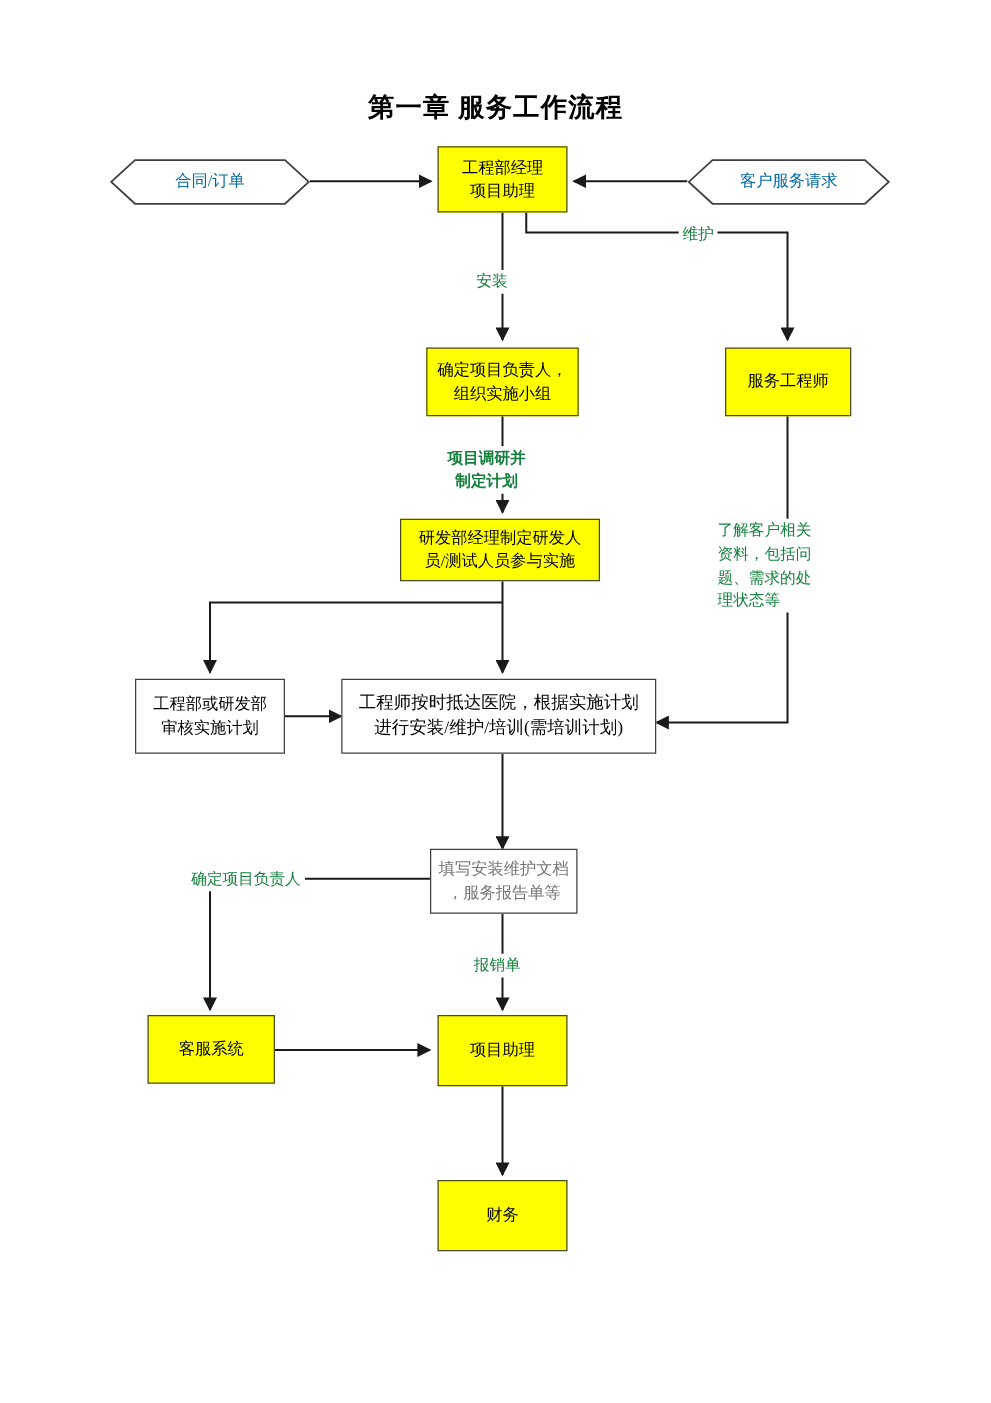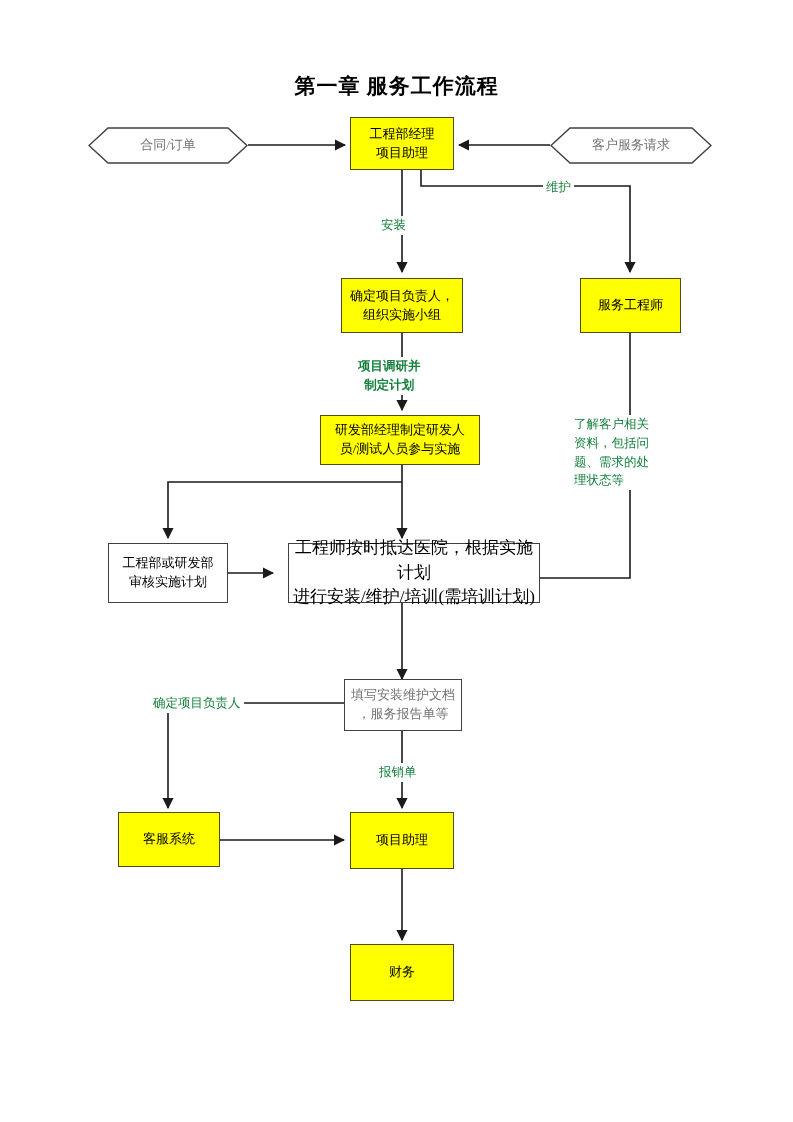--- a/index.html
+++ b/index.html
@@ -48,21 +48,21 @@
     border: 1px solid #4d4d1a;
   }
   .box.redtext {
     color: #737373;
     background: #ffffff;
     border: 1px solid #404040;
   }
   .hex {
     background: #ffffff;
     border: none;
-    color: #737373;
+    color: #0369a1;
   }
   .hex .hexshape {
     position: absolute;
     left: 0; top: 0;
     width: 100%;
     height: 100%;
   }
   .hex .hextext {
     position: relative;
     z-index: 2;
@@ -163,21 +163,21 @@
 
   <div class="node box yellow" style="left:580px; top:278px; width:101px; height:55px;">
     <span>服务工程师</span>
   </div>
 
   <div class="node box" style="left:108px; top:543px; width:120px; height:60px;">
     <span>工程部或研发部
 审核实施计划</span>
   </div>
 
-  <div class="node box" style="left:288px; top:543px; width:252px; height:60px; font-size:17px;">
+  <div class="node box" style="left:273px; top:543px; width:252px; height:60px; font-size:14px;">
     <span>工程师按时抵达医院，根据实施计划
 进行安装/维护/培训(需培训计划)</span>
   </div>
 
   <div class="node box redtext" style="left:344px; top:679px; width:118px; height:52px;">
     <span>填写安装维护文档
 ，服务报告单等</span>
   </div>
 
   <div class="node box yellow" style="left:118px; top:812px; width:102px; height:55px;">

